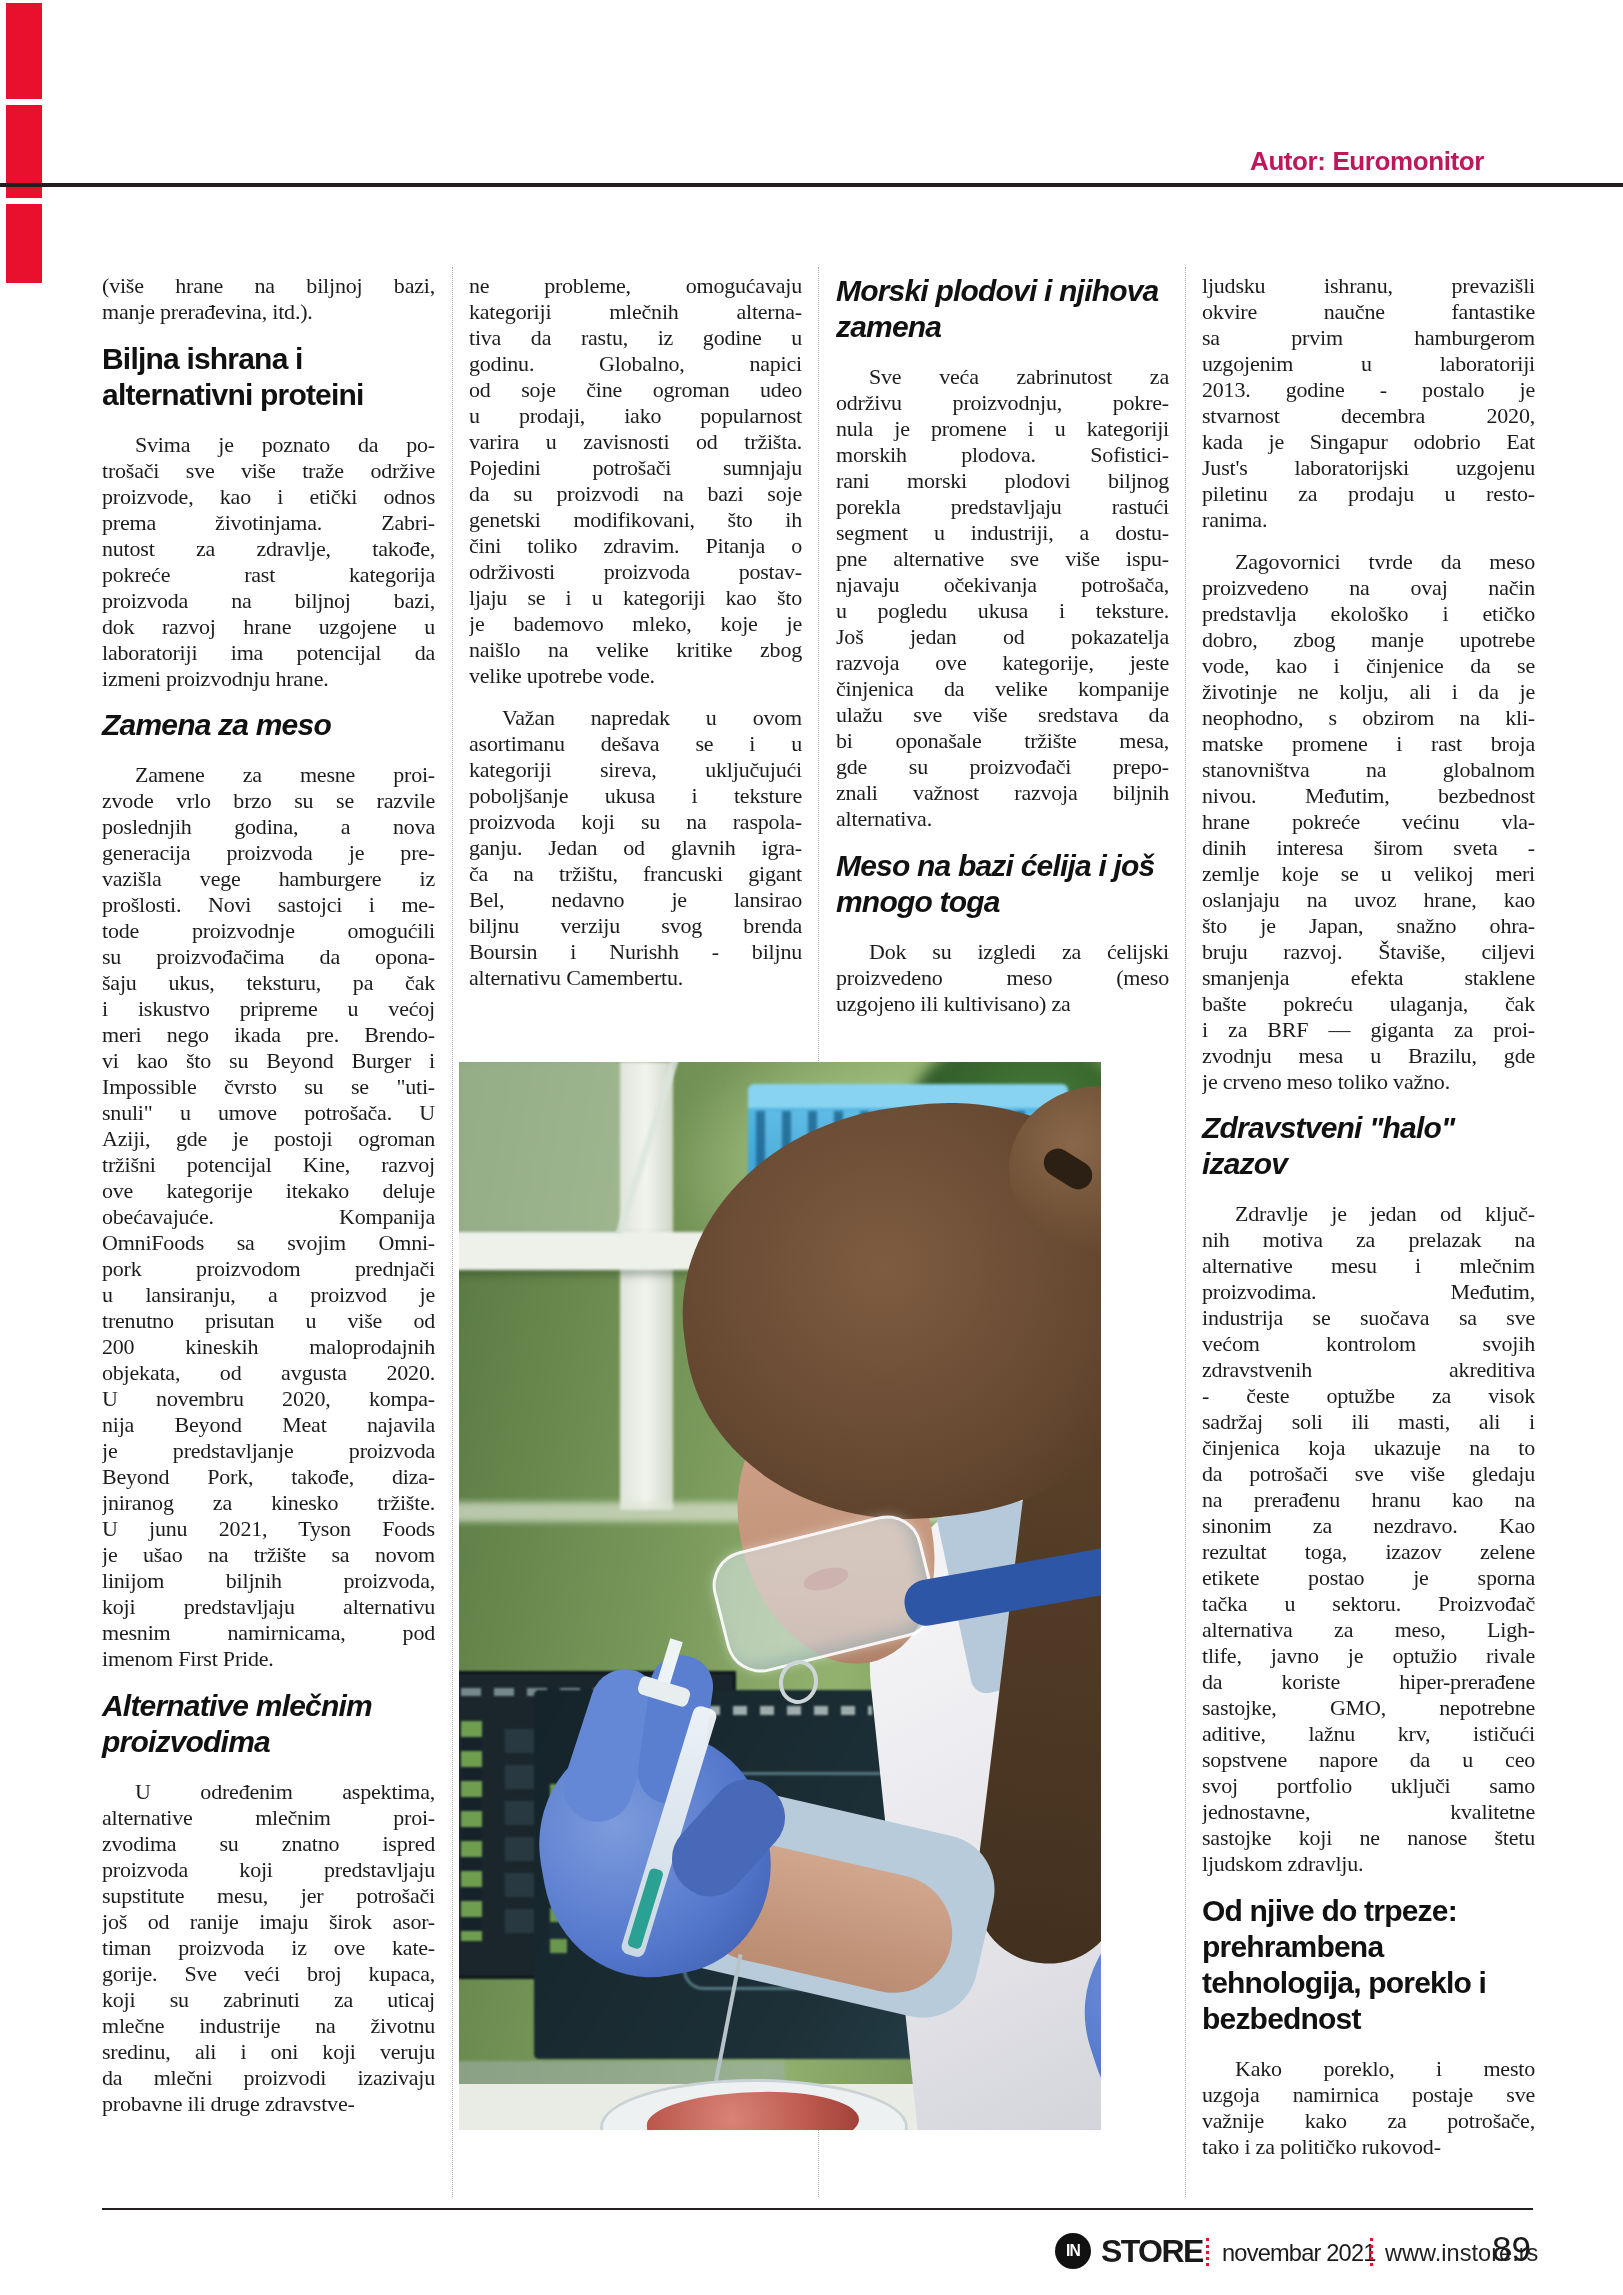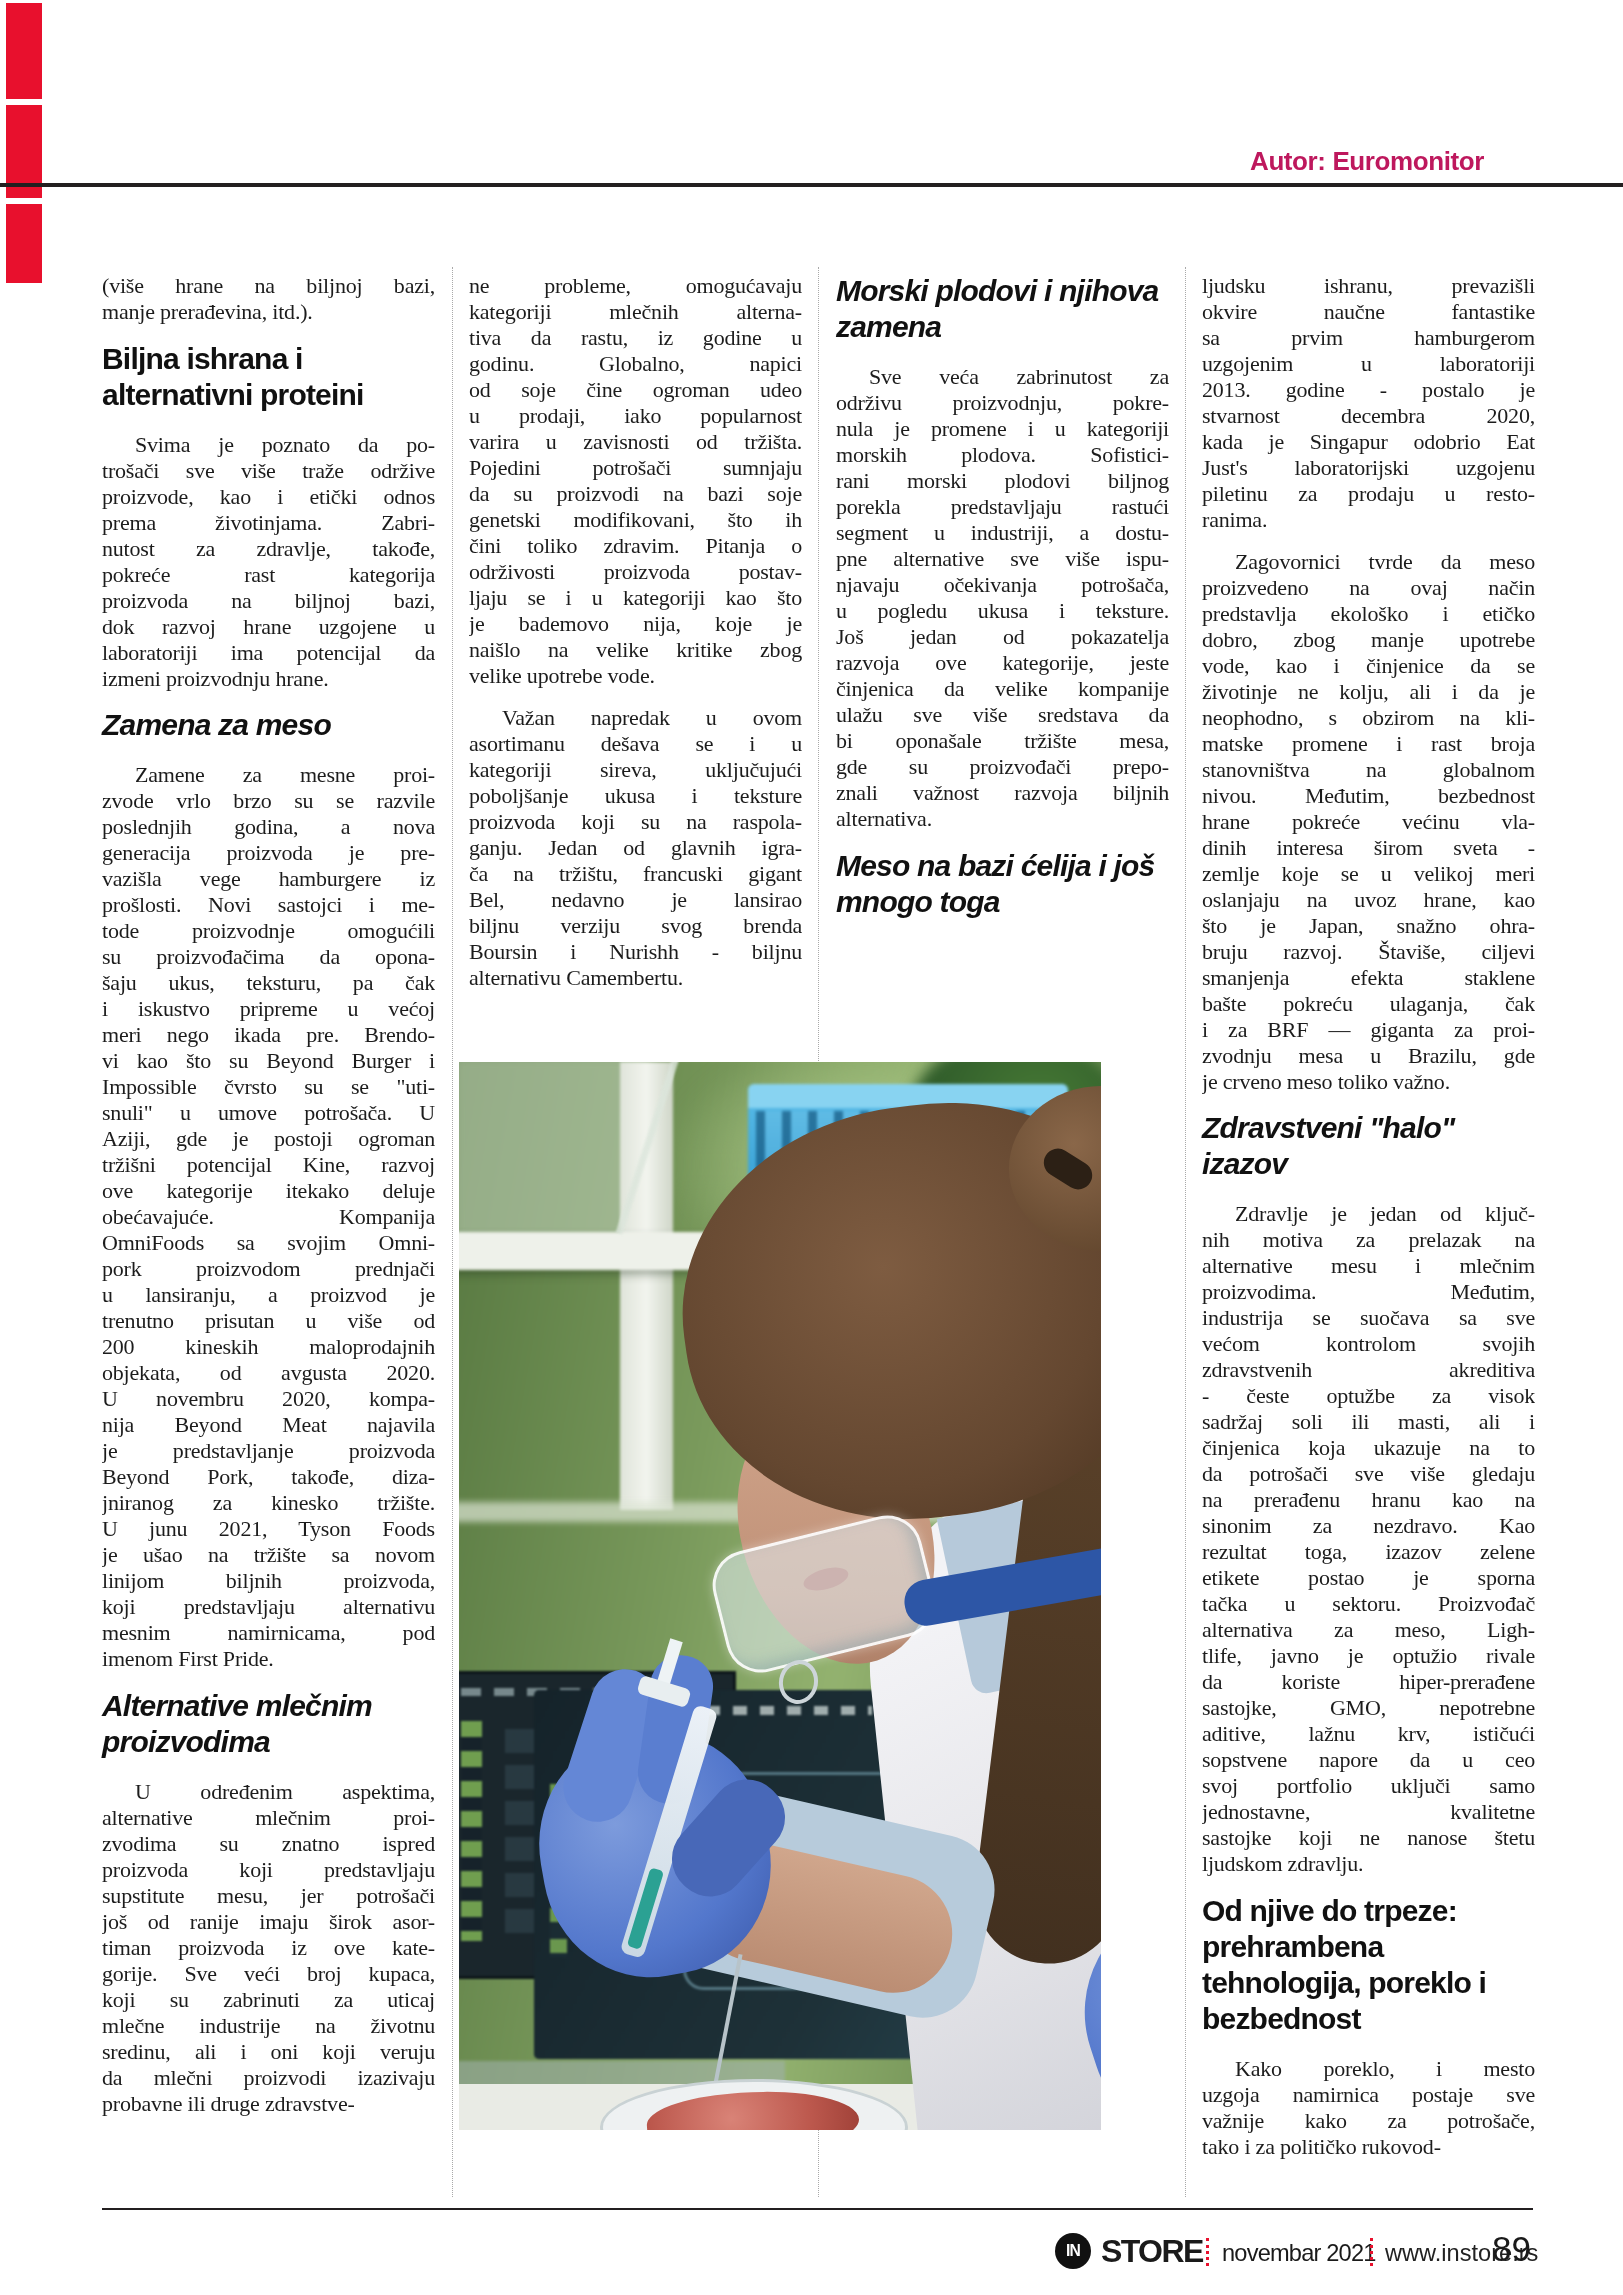--- a/index.html
+++ b/index.html
@@ -239,21 +239,21 @@
         <div class="line">godinu. Globalno, napici</div>
         <div class="line">od soje čine ogroman udeo</div>
         <div class="line">u prodaji, iako popularnost</div>
         <div class="line">varira u zavisnosti od tržišta.</div>
         <div class="line">Pojedini potrošači sumnjaju</div>
         <div class="line">da su proizvodi na bazi soje</div>
         <div class="line">genetski modifikovani, što ih</div>
         <div class="line">čini toliko zdravim. Pitanja o</div>
         <div class="line">održivosti proizvoda postav-</div>
         <div class="line">ljaju se i u kategoriji kao što</div>
-        <div class="line">je bademovo nija, koje je</div>
+        <div class="line">je bademovo mleko, koje je</div>
         <div class="line">naišlo na velike kritike zbog</div>
         <div class="line last">velike upotrebe vode.</div>
       </div>
       <div class="block body indent">
         <div class="line">Važan napredak u ovom</div>
         <div class="line">asortimanu dešava se i u</div>
         <div class="line">kategoriji sireva, uključujući</div>
         <div class="line">poboljšanje ukusa i teksture</div>
         <div class="line">proizvoda koji su na raspola-</div>
         <div class="line">ganju. Jedan od glavnih igra-</div>
@@ -285,20 +285,25 @@
         <div class="line">činjenica da velike kompanije</div>
         <div class="line">ulažu sve više sredstava da</div>
         <div class="line">bi oponašale tržište mesa,</div>
         <div class="line">gde su proizvođači prepo-</div>
         <div class="line">znali važnost razvoja biljnih</div>
         <div class="line last">alternativa.</div>
       </div>
       <div class="block h2">
         <div class="line">Meso na bazi ćelija i još</div>
         <div class="line last">mnogo toga</div>
+      </div>
+      <div class="block body indent">
+        <div class="line">Dok su izgledi za ćelijski</div>
+        <div class="line">proizvedeno meso (meso</div>
+        <div class="line last">uzgojeno ili kultivisano) za</div>
       </div>
     </div>
     <div class="col c4">
       <div class="block body">
         <div class="line">ljudsku ishranu, prevazišli</div>
         <div class="line">okvire naučne fantastike</div>
         <div class="line">sa prvim hamburgerom</div>
         <div class="line">uzgojenim u laboratoriji</div>
         <div class="line">2013. godine - postalo je</div>
         <div class="line">stvarnost decembra 2020,</div>

